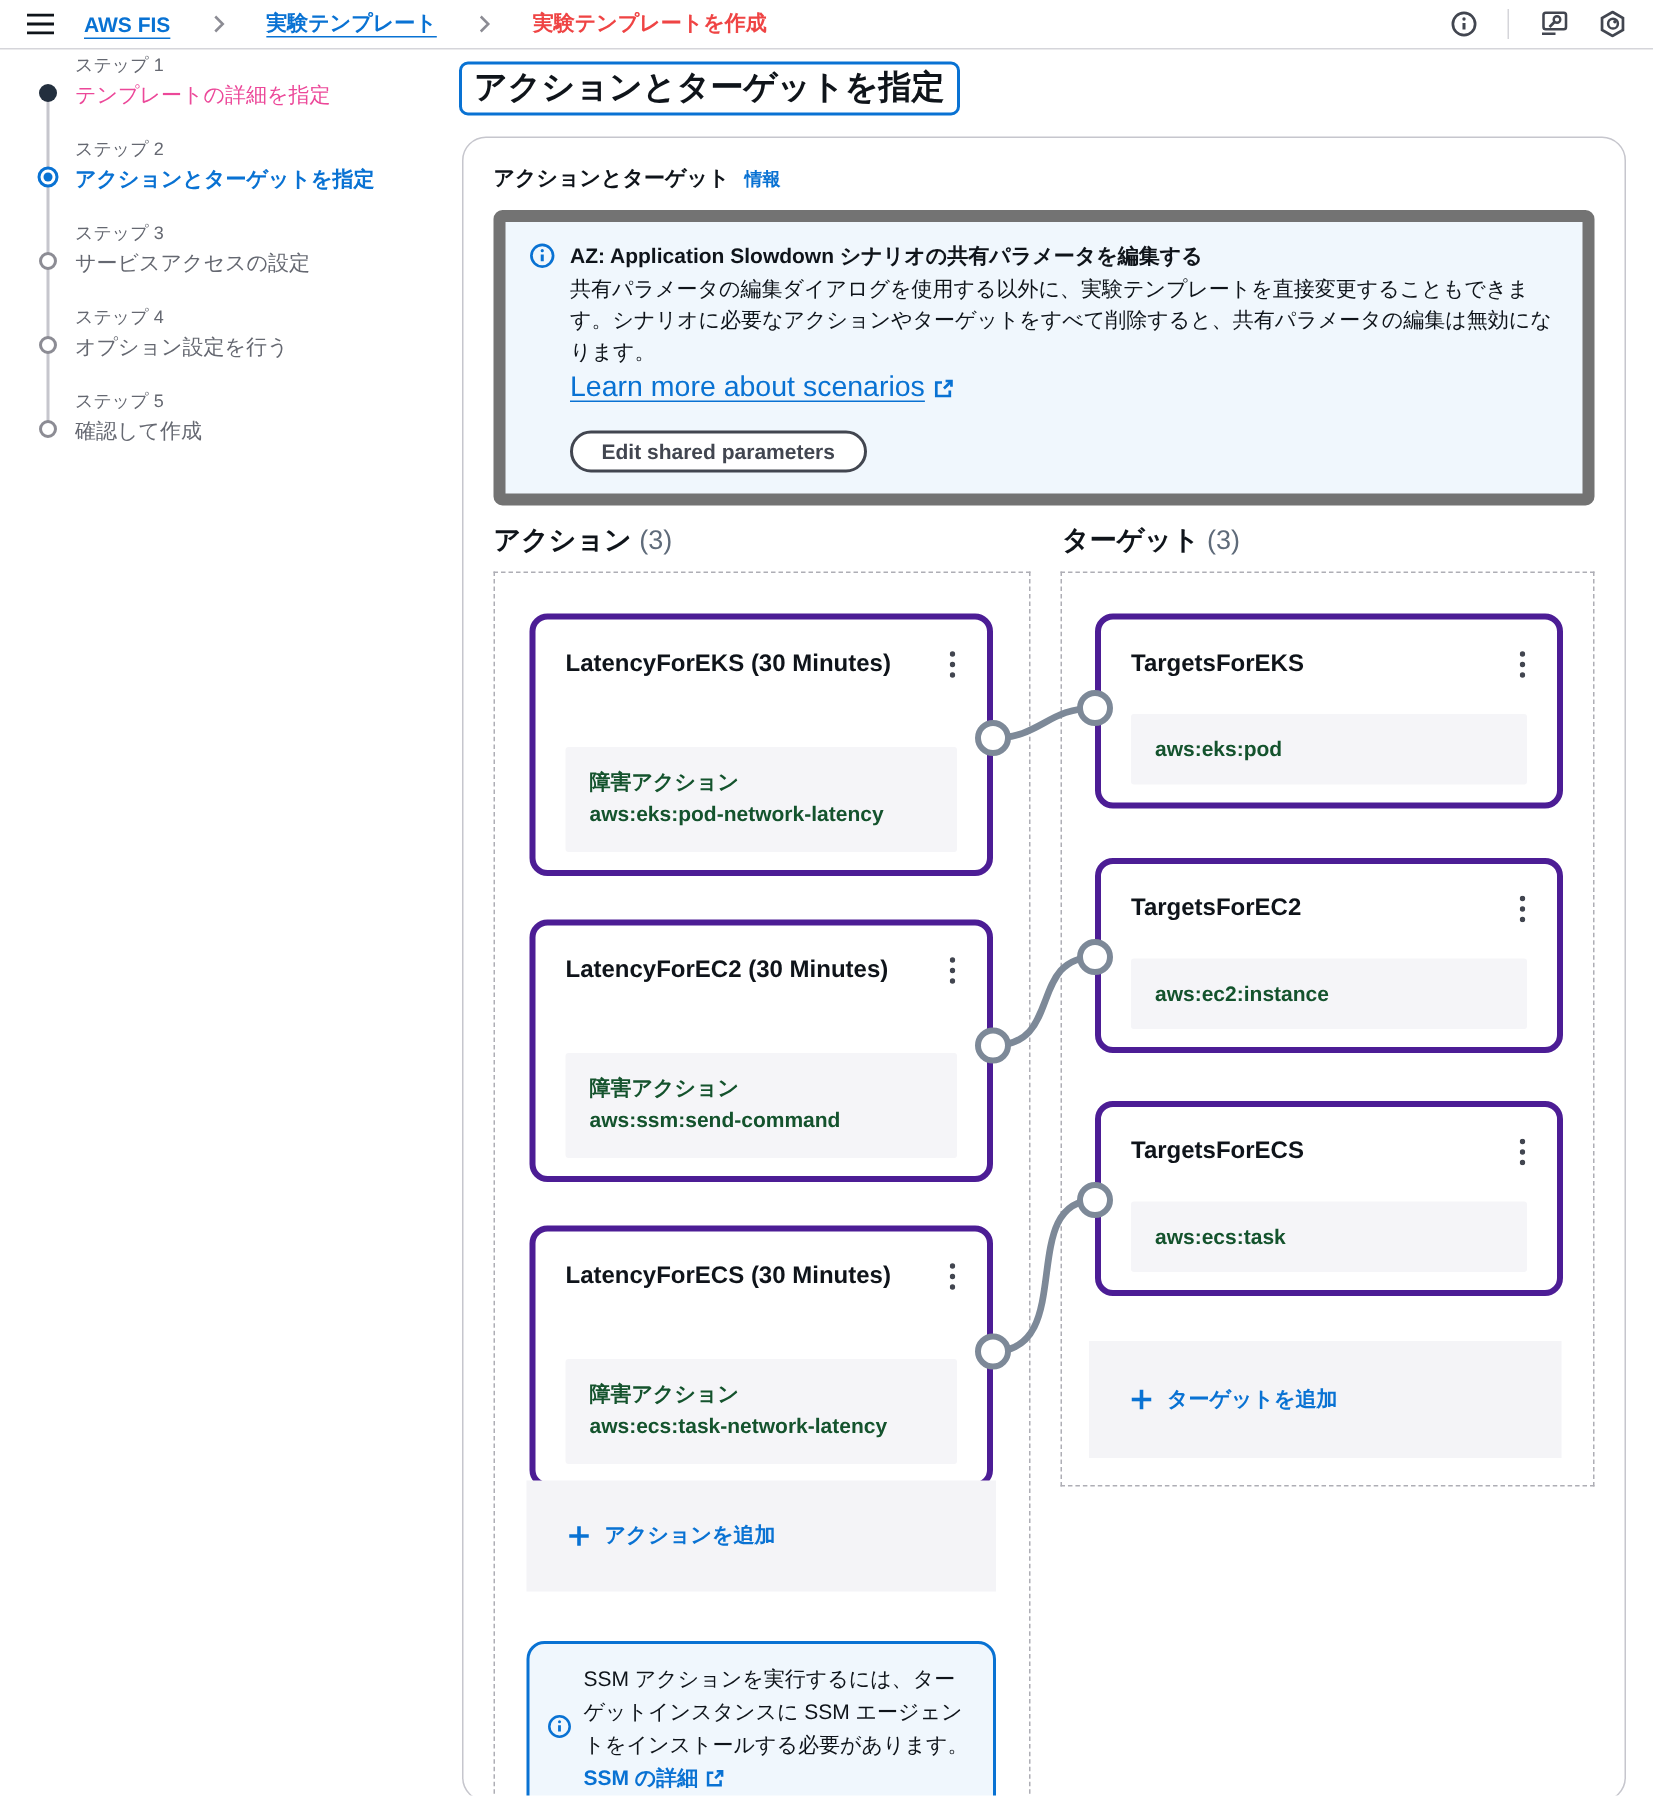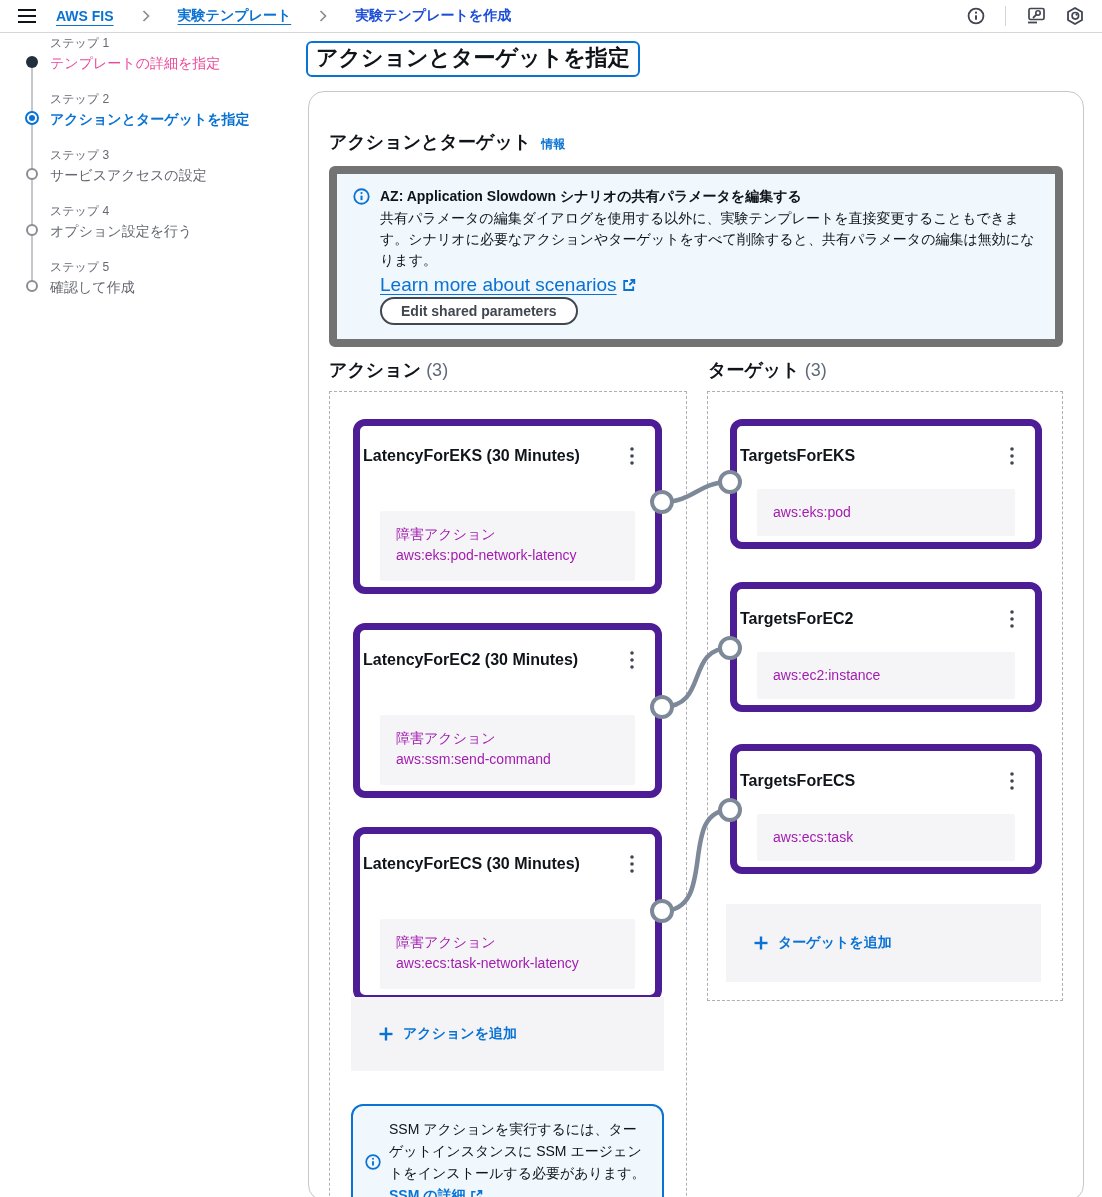--- a/index.html
+++ b/index.html
@@ -5,21 +5,21 @@
   * { margin:0; padding:0; box-sizing:border-box; }
   html,body { width:1102px; height:1197px; overflow:hidden; background:#fff;
     font-family:"Liberation Sans","DejaVu Sans",sans-serif; color:#0f141a; }
 
   
   .topbar { height:33px; display:flex; align-items:center; padding:0 18px 0 14px;
     border-bottom:1px solid #d5d5da; background:#fff; }
   .hamburger { width:26px; height:26px; display:flex; align-items:center; justify-content:center; cursor:pointer; }
   .breadcrumb { display:flex; align-items:center; margin-left:16px; font-size:14px; gap:28px; }
   .crumb-link { color:#0972d3; text-decoration:underline; text-underline-offset:4px; font-weight:700; cursor:pointer; }
-  .crumb-current { color:#1d4ed8; font-weight:700; }
+  .crumb-current { color:#ef4444; font-weight:700; }
   .bc-sep { display:flex; align-items:center; }
   .top-icons { margin-left:auto; display:flex; align-items:center; gap:20px; }
   .top-icons .vdiv { width:1px; height:20px; background:#d5d5da; }
   .icon-btn { display:flex; align-items:center; justify-content:center; cursor:pointer; }
 
   
   .content { position:relative; width:990px; height:1164px; }
 
   
   .steps { position:absolute; left:26px; top:2px; width:270px; }
@@ -36,54 +36,54 @@
   .step.current .dot::after { content:""; position:absolute; left:2px; top:2px; width:6px; height:6px; border-radius:50%; background:#0972d3; }
   .step.upcoming .dot { width:12px; height:12px; border-radius:50%; border:2px solid #8c8c94; }
 
   
   .main { position:absolute; left:308px; top:0; width:776px; }
   .page-title { display:inline-block; margin:8px 0 0 -2px; padding:0 8px 2px 8px;
     border:2px solid #0972d3; border-radius:6px; font-size:22px; font-weight:700; line-height:30px; }
   .panel { margin-top:14px; width:776px; height:1110px; background:#fff;
     border:1px solid #c6c6cd; border-radius:16px; padding:18px 20px; }
   .panel-header { display:flex; align-items:baseline; gap:10px; }
-  .panel-header h2 { font-size:18px; font-weight:700;margin-top:20px; }
+  .panel-header h2 { font-size:14px; font-weight:700; }
   .info-link { font-size:12px; font-weight:700; color:#0972d3; cursor:pointer; }
 
   .alert { margin-top:12px; border:8px solid #737373; border-radius:6px; background:#f0f7fd;
     padding:12px 18px 14px 16px; display:flex; gap:10px; }
   .alert .aicon { flex:0 0 auto; margin-top:2px; }
   .alert-title { font-size:14px; font-weight:700; line-height:21px; }
   .alert-body { font-size:14px; line-height:21px; margin-top:1px; max-width:672px; }
   .alert-link { margin-top:3px; font-size:19px; color:#0972d3; display:flex; align-items:center; gap:5px; }
   .alert-link span { text-decoration:underline; text-underline-offset:3px; cursor:pointer; }
-  .pill-btn { margin-top:1px; display:inline-block; padding:4px 19px; background:#fff;
+  .pill-btn { margin-top:17px; display:inline-block; padding:4px 19px; background:#fff;
     border:2px solid #424650; border-radius:18px; font-size:14px; font-weight:700; color:#424650; cursor:pointer; }
 
   .col-headers { display:flex; margin-top:11px; }
   .col-h { font-size:18px; font-weight:700; }
   .col-h .cnt { font-weight:400; color:#5f6b7a; }
   .col-h.left { width:379px; }
 
   .columns { position:relative; display:flex; margin-top:9px; }
   .dashed { border:1px dashed #aeaeb5; position:relative; }
   .col-actions { width:359px; height:900px; }
   .col-targets { width:357px; height:610px; margin-left:20px; }
 
-  .node-card { position:absolute; background:#fff; border:7px solid #4c1d95; border-radius:12px;
-    padding:18px 3px; cursor:pointer; }
+  .node-card { position:absolute; background:#fff; border:4px solid #4c1d95; border-radius:12px;
+    padding:18px 20px; cursor:pointer; }
   .a-card { left:23px; width:309px; height:175px; }
   .t-card { left:22px; width:312px; height:130px; }
   .node-title { font-size:16px; font-weight:700; line-height:24px; padding-right:18px; }
   .kebab { position:absolute; top:20px; right:14px; width:18px; height:20px; display:flex;
     align-items:center; justify-content:center; cursor:pointer; }
   .chipbox { position:absolute; left:20px; right:20px; background:#f5f5f8; border-radius:2px; padding:13px 16px; }
   .a-card .chipbox { top:85px; height:70px; }
   .t-card .chipbox { top:63px; height:47px; }
-  .chip-label, .chip-value { font-size:14px; font-weight:400; color:#a21caf; line-height:21px; }
+  .chip-label, .chip-value { font-size:14px; font-weight:700; color:#14532d; line-height:21px; }
 
   .add-tile { position:absolute; background:#f4f4f7; display:flex; align-items:center; gap:10px;
     padding-left:28px; font-size:14px; font-weight:700; color:#0972d3; cursor:pointer; }
   .add-actions { left:21px; right:22px; top:605px; height:74px; }
   .add-targets { left:18px; right:21px; top:512px; height:78px; }
 
   .ssm-alert { position:absolute; left:21px; right:22px; top:712px; border:2px solid #0972d3;
     border-radius:12px; background:#f0f7fd; padding:12px 12px 12px 12px; display:flex; gap:8px;align-items:center; }
   .ssm-text { font-size:14px; line-height:22px; }
   .ssm-link { color:#0972d3; font-weight:700; white-space:nowrap; cursor:pointer; }

